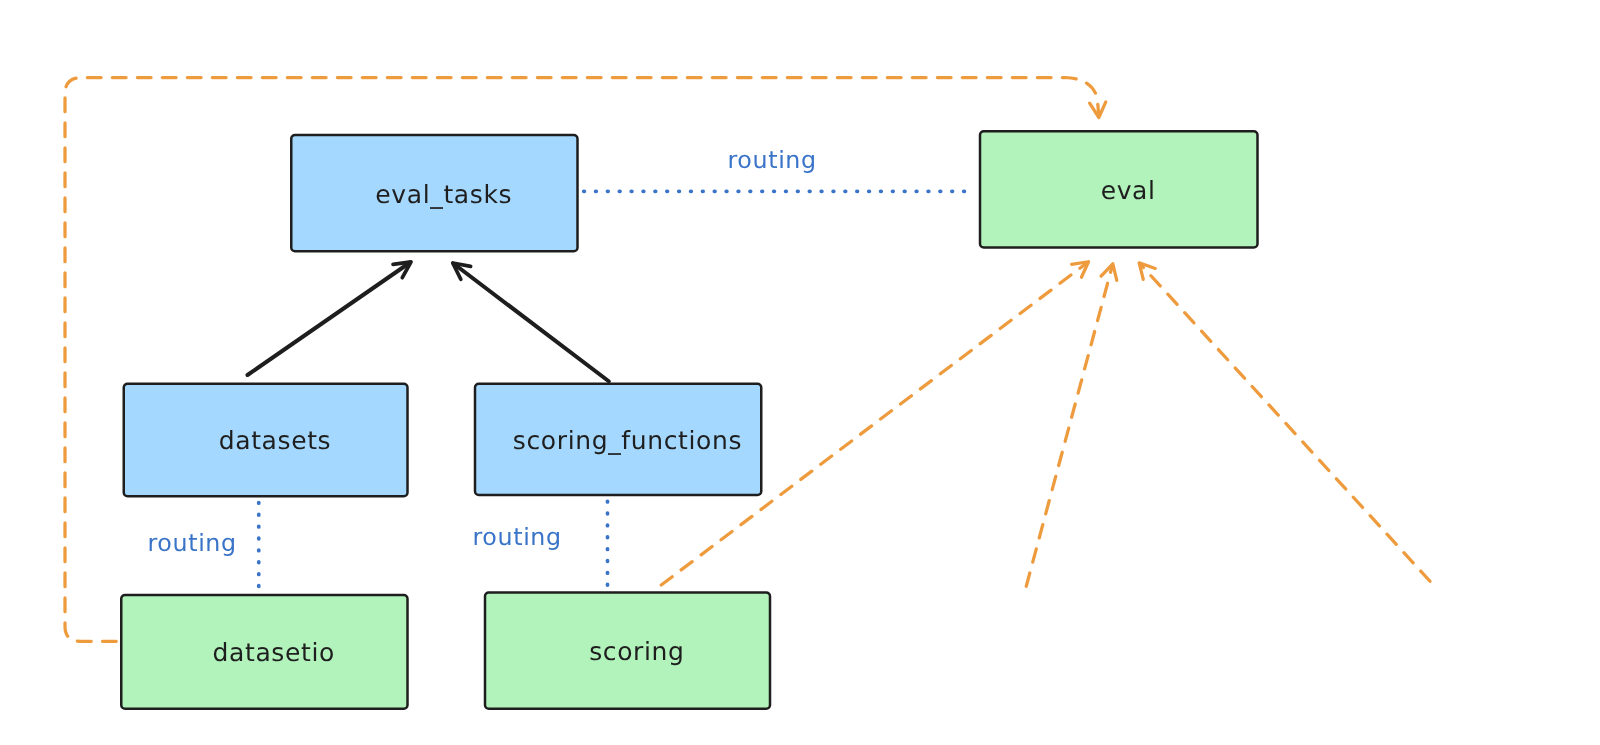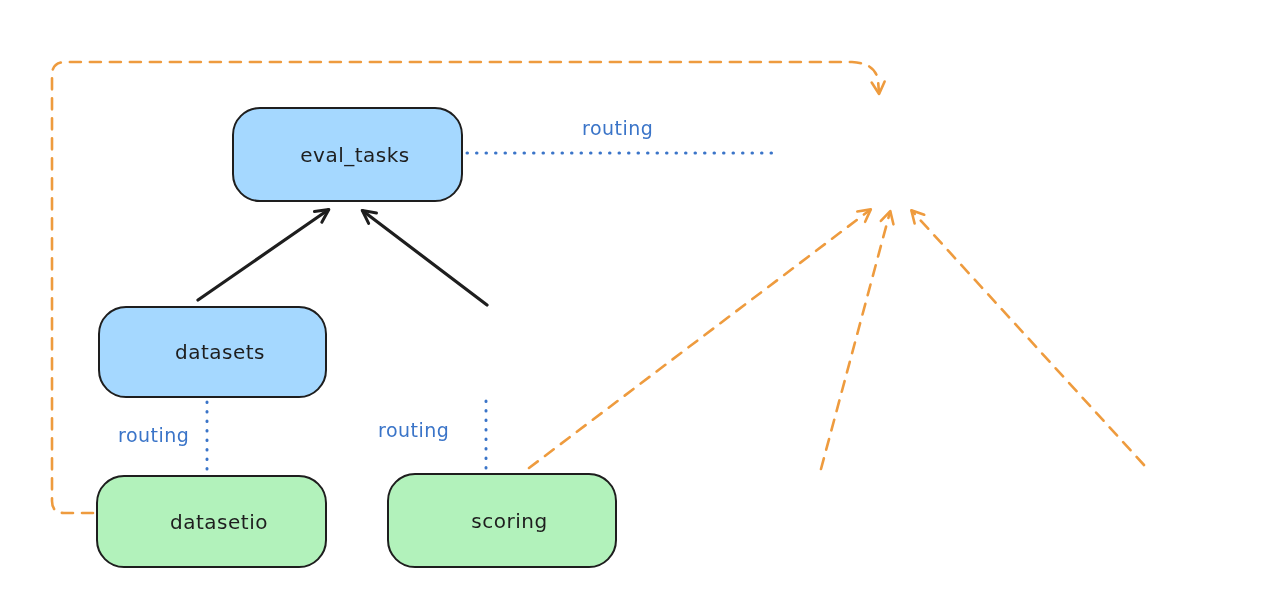--- a/index.html
+++ b/index.html
@@ -16,21 +16,21 @@
     left: 0; top: 0;
     width: 1280px; height: 596px;
     pointer-events: none;
   }
   .node {
     position: absolute;
     display: flex;
     align-items: center;
     justify-content: center;
     border: 2.5px solid #1e1e1e;
-    border-radius: 28px;
+    border-radius: 4px;
     font-size: 20px;
     letter-spacing: 0.5px;
     color: #1e1e1e;
     box-sizing: border-box;
     background: #fff;
     padding-left: 15px;
   }
   .node.blue  { background: #a5d8ff; }
   .node.green { background: #b2f2bb; }
 
@@ -79,22 +79,28 @@
 
     <path d="M93 513 L64 513 Q52 513 52 501 L52 75 Q52 62 66 62 L852 62 Q875 63 878 80 L879 93" fill="none" stroke="#ee9b3e" stroke-width="2.6" stroke-linecap="round" stroke-dasharray="11 9" marker-end="url(#ah-orange)"></path>
     <path d="M529 468 L870 210" fill="none" stroke="#ee9b3e" stroke-width="2.6" stroke-linecap="round" stroke-dasharray="11 9" marker-end="url(#ah-orange)"></path>
     <path d="M821 469 L890 212" fill="none" stroke="#ee9b3e" stroke-width="2.6" stroke-linecap="round" stroke-dasharray="11 9" marker-end="url(#ah-orange)"></path>
     <path d="M1144 465 L912 211" fill="none" stroke="#ee9b3e" stroke-width="2.6" stroke-linecap="round" stroke-dasharray="11 9" marker-end="url(#ah-orange)"></path>
   </svg>
 
   <div class="node blue" id="n-eval-tasks">
     <span>eval_tasks</span>
   </div>
+  <div class="node green" id="n-eval">
+    <span>eval</span>
+  </div>
   <div class="node blue" id="n-datasets">
     <span>datasets</span>
+  </div>
+  <div class="node blue" id="n-scoring-functions">
+    <span>scoring_functions</span>
   </div>
   <div class="node green" id="n-scoring">
     <span>scoring</span>
   </div>
   <div class="node green" id="n-datasetio">
     <span>datasetio</span>
   </div>
 
   <div class="edge-label" id="lbl-routing-top">routing</div>
   <div class="edge-label" id="lbl-routing-left">routing</div>

